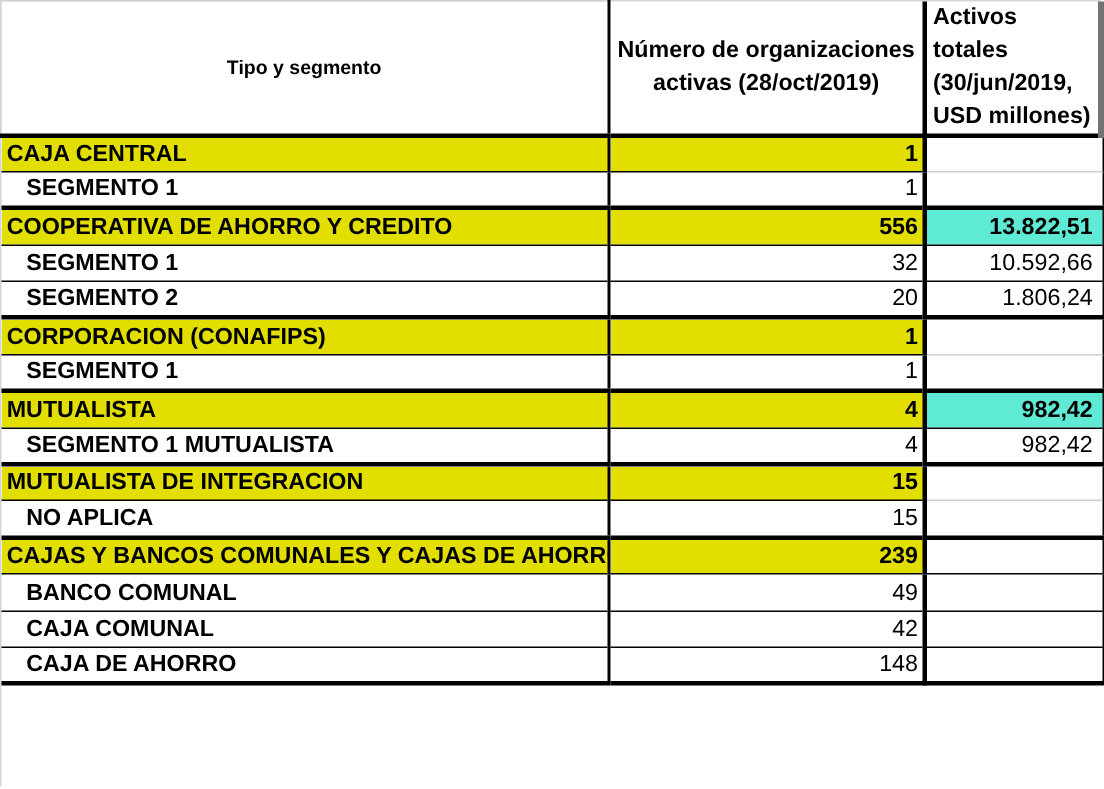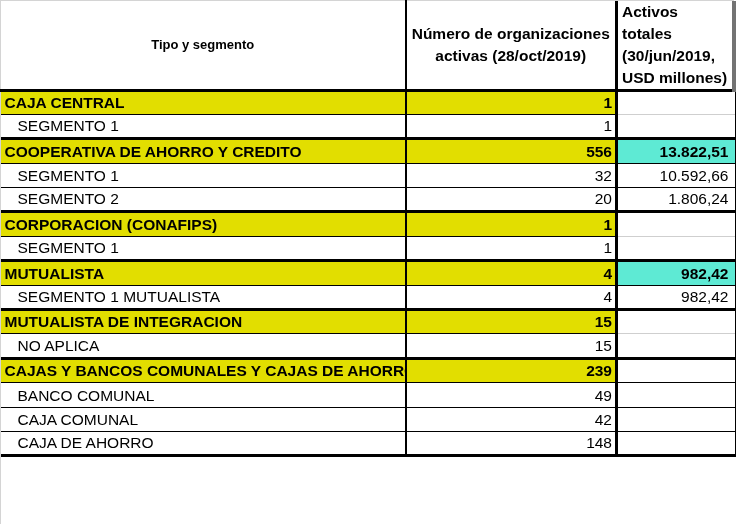--- a/index.html
+++ b/index.html
@@ -38,21 +38,21 @@
   thead th.h2 { text-align: center; white-space: normal; border-right: 3px solid #000; padding-left: 4px; font-size: 15.5px; }
   thead th.h3 { text-align: left; white-space: normal; border-right: 8px solid #737373; padding-left: 4px; font-size: 15.5px; }
   tbody tr { height: 24.4px; }
   tbody td { height: 15px; line-height: 22px; vertical-align: bottom; }
   td.label { text-align: left; border-right: 2px solid #000; }
   td.num { text-align: right; border-right: 3px solid #000; padding-right: 3px; }
   td.amt { text-align: right; border-right: 2px solid #000; padding-right: 6px; }
   tr.group td { font-weight: bold; border-top: 3px solid #000; border-bottom: 1px solid #000; }
   tr.group td.label, tr.group td.num { background: #e2de00; }
   tr.group td.amt.hl { background: #5eead4; }
-  tr.sub td.label { padding-left: 17px; }
+  tr.sub td.label { padding-left: 17px; font-weight: bold; }
   tr.sub td { border-bottom: 1px solid #000; }
   tr.sub td.amt.blank { border-bottom: 1px solid #000; }
   tr.group td.amt.blank { border-bottom: 1px solid #cfcfcf; }
   tr.last td { border-bottom: 3px solid #000; }
 </style>
 </head>
 <body>
 
 <div class="sheet"></div>
 <table>

